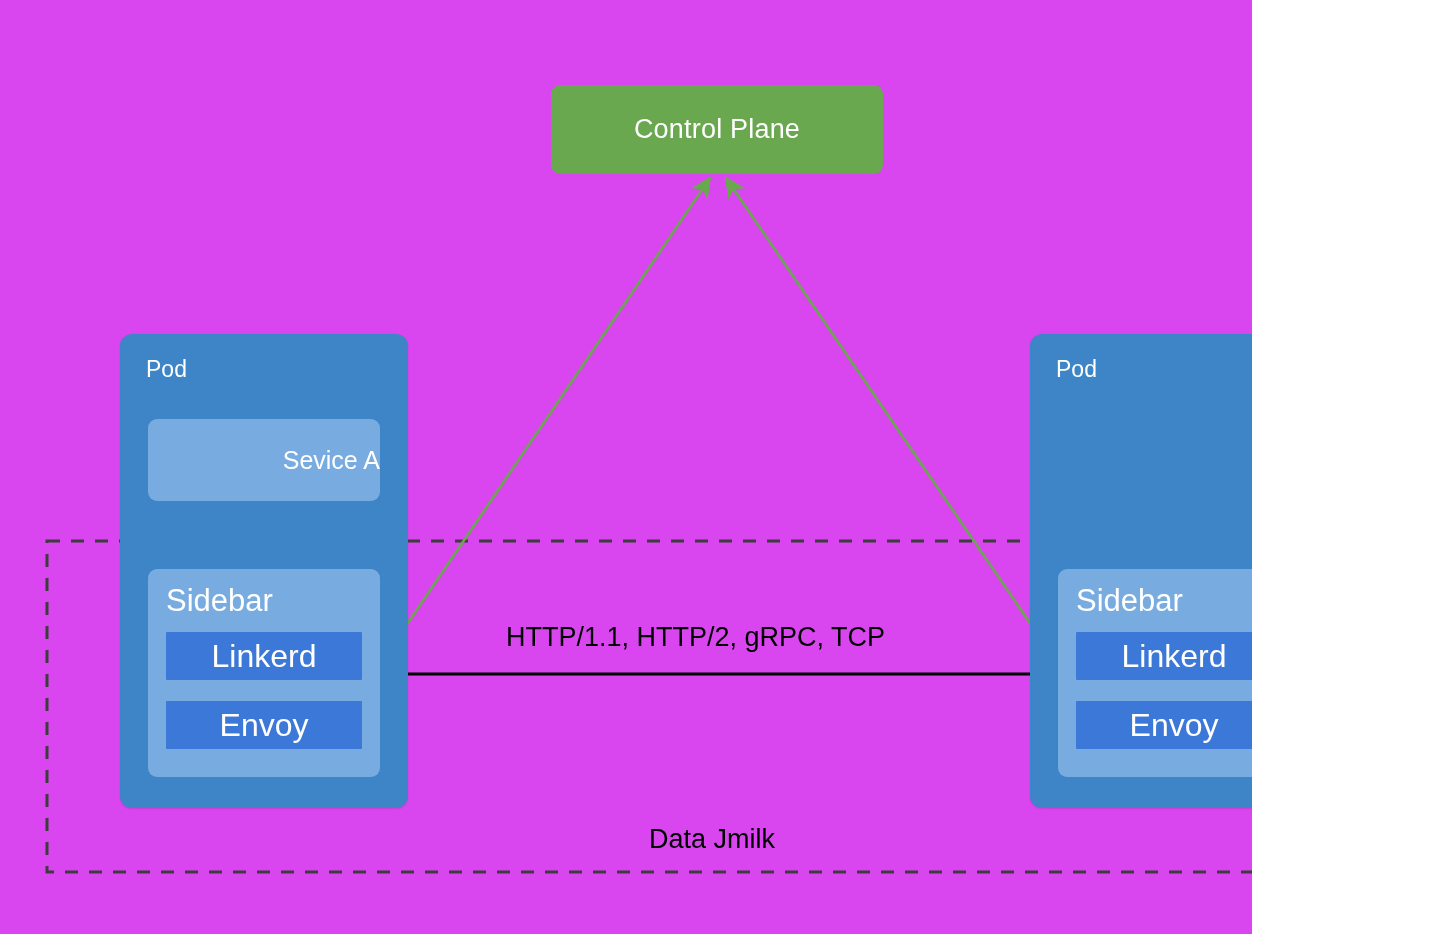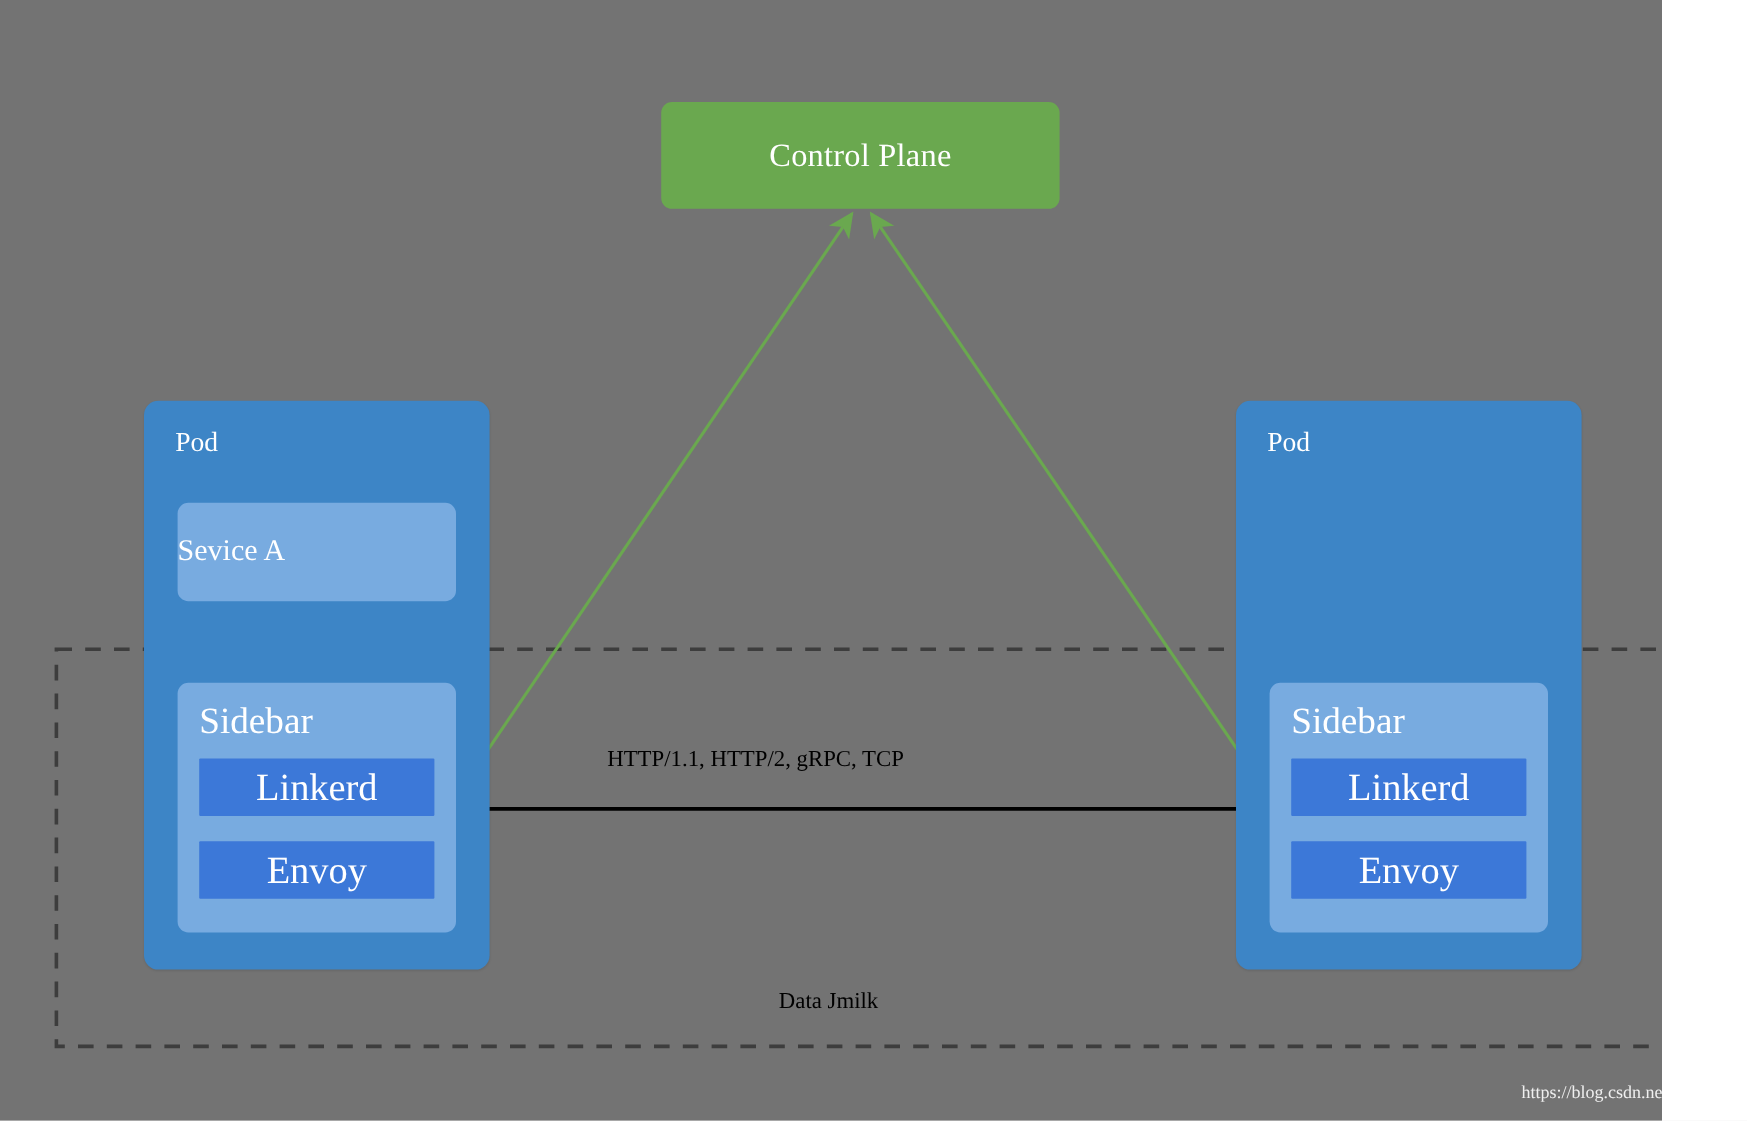--- a/index.html
+++ b/index.html
@@ -5,25 +5,24 @@
   html, body {
     margin: 0;
     padding: 0;
     background: #ffffff;
   }
   body {
     font-family: "Liberation Sans", sans-serif;
   }
   #canvas {
     position: relative;
-    width: 1385px;
+    width: 1252px;
     height: 934px;
-    background: #737373;
+    background: #d946ef;
     overflow: hidden;
-    font-family: Liberation Serif, serif;
   }
   
   #overlay {
     position: absolute;
     left: 0;
     top: 0;
     width: 1456px;
     height: 934px;
     pointer-events: none;
   }
@@ -66,21 +65,21 @@
   .service-box {
     position: absolute;
     left: 28px;
     top: 85px;
     width: 232px;
     height: 82px;
     background: #78abe0;
     border-radius: 9px;
     display: flex;
     align-items: center;
-    justify-content: flex-start;
+    justify-content: flex-end;
     color: #ffffff;
     font-size: 25px;
   }
   .sidebar-box {
     position: absolute;
     left: 28px;
     top: 235px;
     width: 232px;
     height: 208px;
     background: #78abe0;
@@ -106,21 +105,21 @@
     color: #ffffff;
     font-size: 32px;
   }
   .proxy-1 { top: 63px; }
   .proxy-2 { top: 132px; text-align: center; }
 
   
   .edge-label {
     position: absolute;
     color: #000000;
-    font-size: 19px;
+    font-size: 27px;
     white-space: nowrap;
   }
   #protocol-label {
     left: 506px;
     top: 622px;
   }
   #data-plane-label {
     left: 649px;
     top: 824px;
   }

